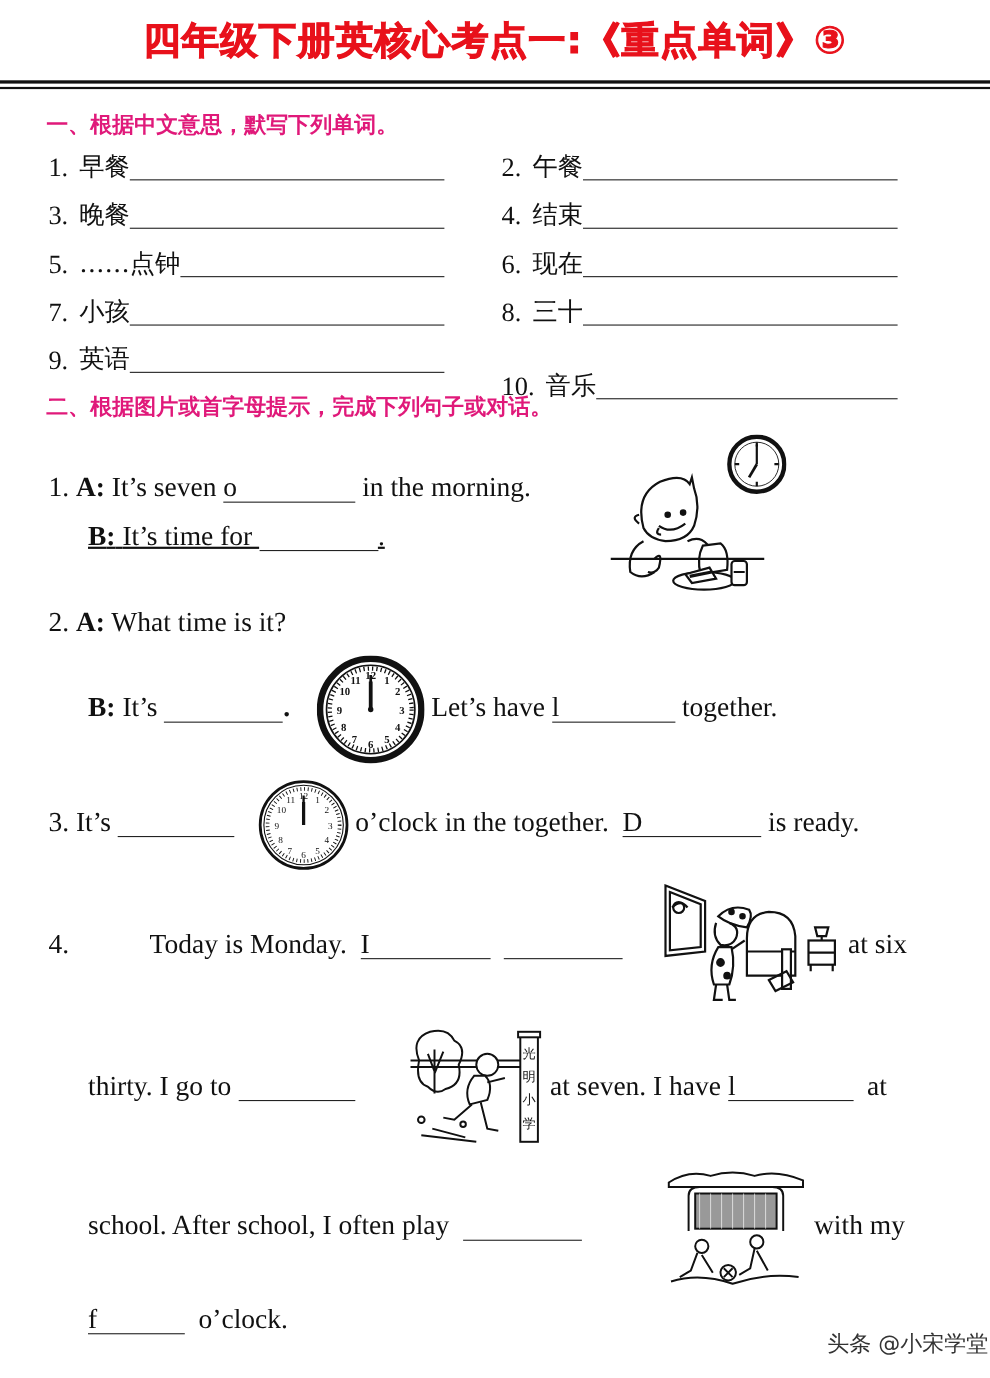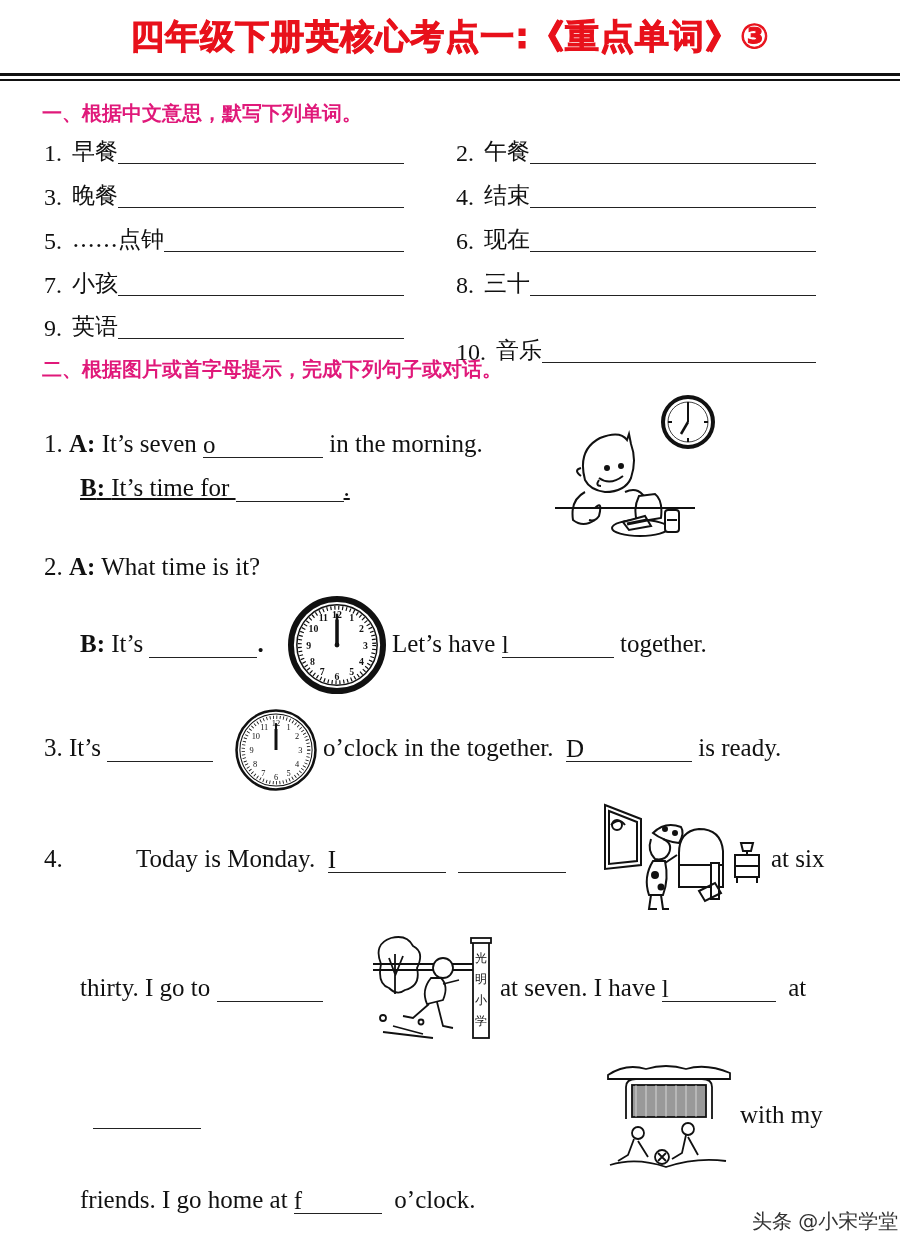--- a/index.html
+++ b/index.html
@@ -262,21 +262,21 @@
     <div>明</div>
     <div>小</div>
     <div>学</div>
   </div>
 </div>
 <div class="abs en" style="left:500px; top:974px;">
   <span>at seven.  I have </span><span class="blank" style="width:114px;"><span class="hint">l</span></span>&nbsp;&nbsp;<span>at</span>
 </div>
 
 <div class="abs en" style="left:80px; top:1101px;">
-  &nbsp;&nbsp;<span class="blank" style="width:108px;"></span>
+  <span>school.  After school, I often play</span>&nbsp;&nbsp;<span class="blank" style="width:108px;"></span>
 </div>
 <div class="abs" style="left:606px; top:1061px;">
   <svg width="126" height="110" viewBox="0 0 126 110" fill="none" stroke="#111" stroke-width="1.8">
     <path d="M2 14 Q20 2 40 8 Q60 2 80 8 Q100 2 124 12 L124 18 L2 18Z" fill="#fff"></path>
     <path d="M20 58 L20 26 Q20 18 30 18 L96 18 Q106 18 106 26 L106 58"></path>
     <rect x="26" y="24" width="74" height="32" fill="#999" stroke="#111"></rect>
     <g stroke="#fff" stroke-width="0.6">
       <line x1="30" y1="24" x2="30" y2="56"></line>
         <line x1="40" y1="24" x2="40" y2="56"></line>
       <line x1="50" y1="24" x2="50" y2="56"></line>
@@ -290,16 +290,16 @@
     <circle cx="82" cy="68" r="6" fill="#fff"></circle>
     <path d="M80 74 L76 92 L66 98 M82 76 L92 94"></path>
     <circle cx="56" cy="96" r="7" fill="#fff"></circle>
     <path d="M52 92 L60 100 M60 92 L52 100"></path>
     <path d="M4 104 Q30 96 60 106 Q90 96 120 100"></path>
   </svg>
 </div>
 <div class="abs en" style="left:740px; top:1101px;">with my</div>
 
 <div class="abs en" style="left:80px; top:1186px;">
-  <span>friends.  I go home at </span><span class="blank" style="width:88px;"><span class="hint">f</span></span>&nbsp;&nbsp;<span>o’clock.</span>
+  <span class="blank" style="width:88px;"><span class="hint">f</span></span>&nbsp;&nbsp;<span>o’clock.</span>
 </div>
 
 <div class="abs watermark" style="left:752px; top:1208px;">头条 @小宋学堂</div>
 
 </body></html>

